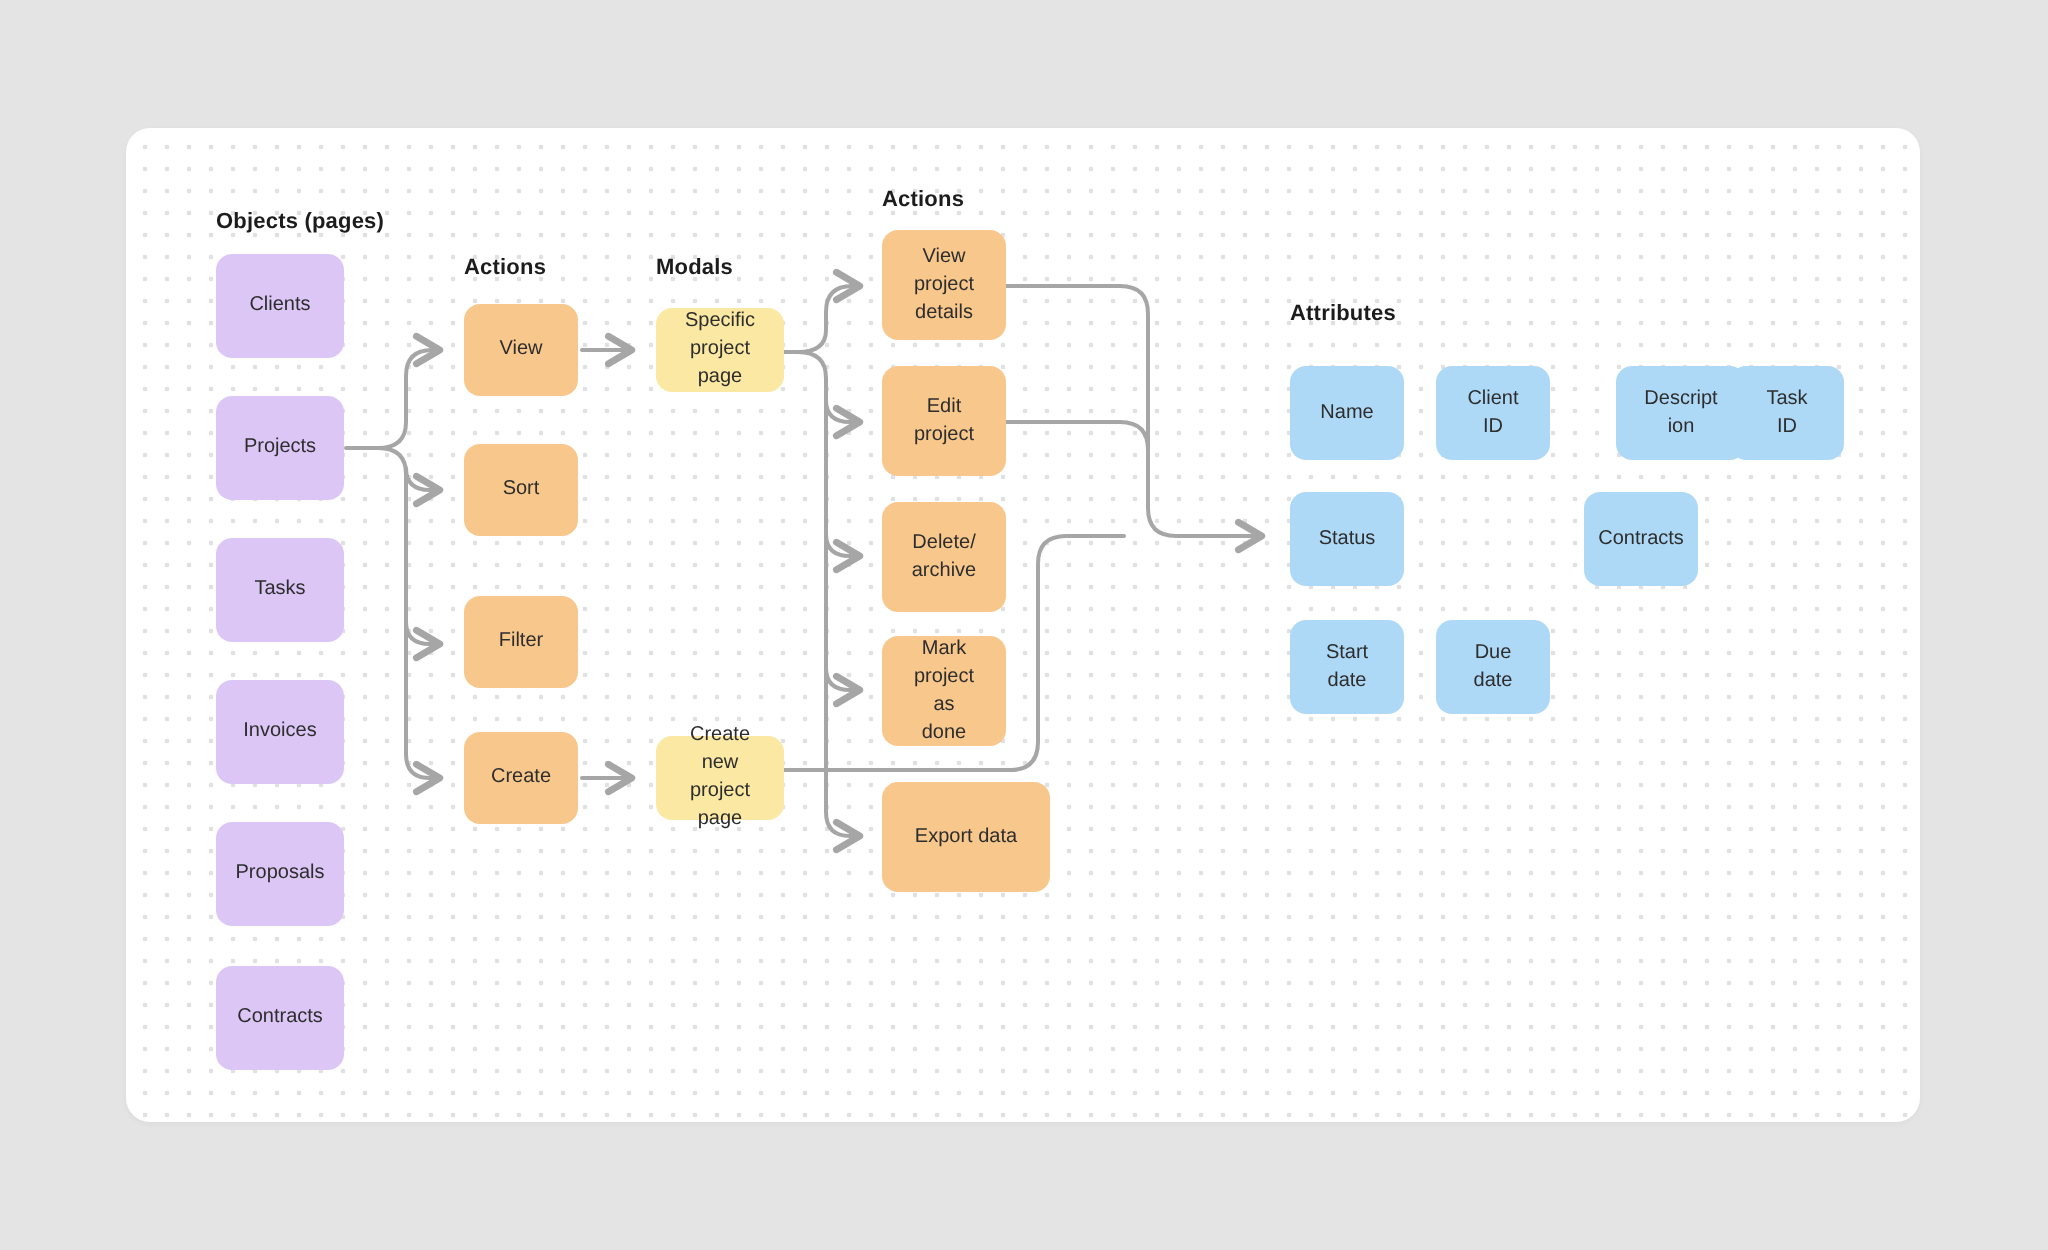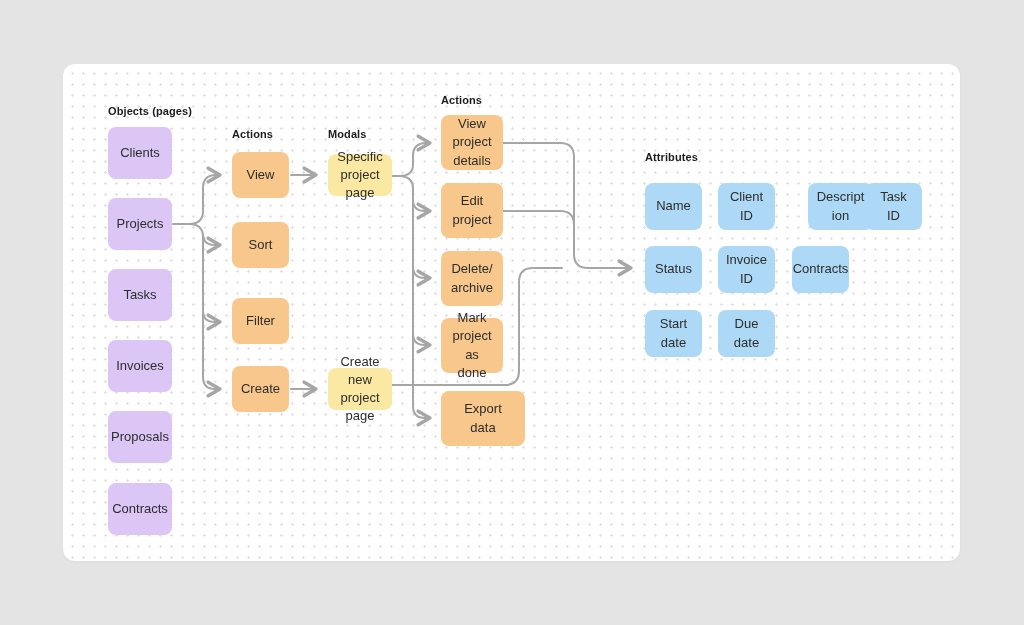--- a/index.html
+++ b/index.html
@@ -35,21 +35,21 @@
     letter-spacing: 0.1px;
     white-space: nowrap;
   }
   .node {
     position: absolute;
     border-radius: 8px;
     display: flex;
     align-items: center;
     justify-content: center;
     text-align: center;
-    font-size: 13px;
+    font-size: 10px;
     line-height: 1.4;
     color: #2d2d2d;
     white-space: pre-line;
     padding: 15px;
     cursor: default;
   }
   .obj  { background: #dcc6f6; }
   .act  { background: #f7c78c; }
   .mod  { background: #fae8a3; }
   .attr { background: #aed9f6; }
@@ -121,17 +121,16 @@
   <div class="node act" style="left:441px; top:318px; width:62px; height:55px;">Mark project
 as done</div>
   <div class="node act" style="left:441px; top:391px; width:84px; height:55px;">Export data</div>
 
   <div class="node attr" style="left:645px; top:183px; width:57px; height:47px;">Name</div>
   <div class="node attr" style="left:718px; top:183px; width:57px; height:47px;">Client ID</div>
   <div class="node attr" style="left:792px; top:183px; width:65px; height:47px;margin-left:16px;">Descript
 ion</div>
   <div class="node attr" style="left:865px; top:183px; width:57px; height:47px;">Task ID</div>
   <div class="node attr" style="left:645px; top:246px; width:57px; height:47px;">Status</div>
-  <div class="node attr" style="left:718px; top:246px; width:57px; height:47px;">Invoice ID</div>
   <div class="node attr" style="left:792px; top:246px; width:57px; height:47px;">Contracts</div>
   <div class="node attr" style="left:645px; top:310px; width:57px; height:47px;">Start date</div>
   <div class="node attr" style="left:718px; top:310px; width:57px; height:47px;">Due date</div>
 </div>
 
 </body></html>

